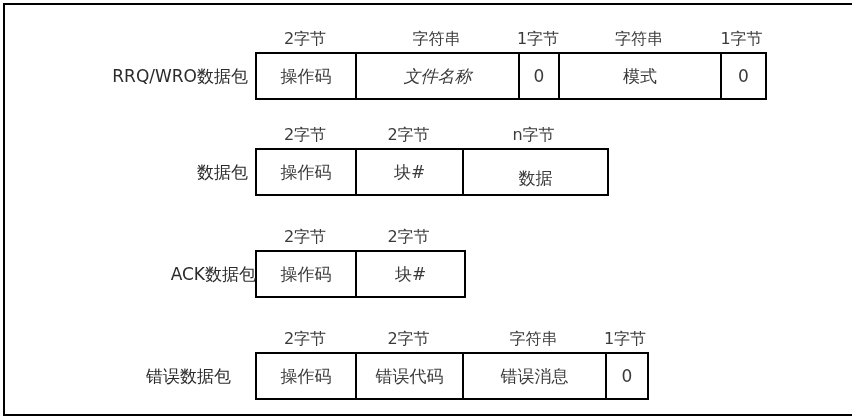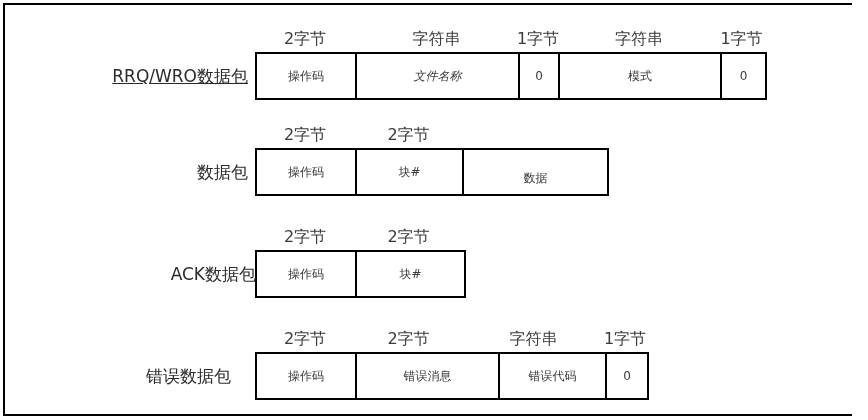--- a/index.html
+++ b/index.html
@@ -45,21 +45,21 @@
     box-sizing: border-box;
     background: #ffffff;
   }
   .field {
     display: flex;
     align-items: center;
     justify-content: center;
     box-sizing: border-box;
     border-right: 2px solid #000000;
     color: #3a3a3a;
-    font-size: 12px;
+    font-size: 17px;
     white-space: nowrap;
   }
   .field:last-child {
     border-right: none;
   }
   .headers {
     position: absolute;
     display: flex;
     height: 24px;
     box-sizing: border-box;
@@ -87,24 +87,25 @@
         <div class="hdr" style="width: 162px;">字符串</div>
         <div class="hdr" style="width: 43px;">1字节</div>
       </div>
       <div class="fields" style="left: 255px; top: 52px;">
         <div class="field" style="width: 100px;">操作码</div>
         <div class="field" style="width: 163px; font-style: italic;">文件名称</div>
         <div class="field" style="width: 40px;">0</div>
         <div class="field" style="width: 162px;">模式</div>
         <div class="field" style="width: 43px;">0</div>
       </div>
-      <div class="row-label" style="left: 100px; top: 52px; width: 148px; text-decoration: underline;">RRQ/WRO数据包</div>
+      <div class="row-label" style="left: 100px; top: 52px; width: 148px;">RRQ/WRO数据包</div>
       <div class="headers" style="left: 255px; top: 122px;">
         <div class="hdr" style="width: 100px;">2字节</div>
         <div class="hdr" style="width: 107px;">2字节</div>
+        <div class="hdr" style="width: 143px;">n字节</div>
       </div>
       <div class="fields" style="left: 255px; top: 148px;">
         <div class="field" style="width: 100px;">操作码</div>
         <div class="field" style="width: 107px;">块#</div>
         <div class="field" style="width: 143px; margin-top: 12px;">数据</div>
       </div>
       <div class="row-label" style="left: 100px; top: 148px; width: 148px;">数据包</div>
       <div class="headers" style="left: 255px; top: 224px;">
         <div class="hdr" style="width: 100px;">2字节</div>
         <div class="hdr" style="width: 107px;">2字节</div>
@@ -115,19 +116,19 @@
       </div>
       <div class="row-label" style="left: 108px; top: 250px; width: 148px;">ACK数据包</div>
       <div class="headers" style="left: 255px; top: 326px;">
         <div class="hdr" style="width: 100px;">2字节</div>
         <div class="hdr" style="width: 107px;">2字节</div>
         <div class="hdr" style="width: 143px;">字符串</div>
         <div class="hdr" style="width: 40px;">1字节</div>
       </div>
       <div class="fields" style="left: 255px; top: 352px;">
         <div class="field" style="width: 100px;">操作码</div>
+        <div class="field" style="width: 107px;">错误代码</div>
         <div class="field" style="width: 143px;">错误消息</div>
-        <div class="field" style="width: 107px;">错误代码</div>
         <div class="field" style="width: 40px;">0</div>
       </div>
       <div class="row-label" style="left: 83px; top: 352px; width: 148px;">错误数据包</div>
     </div>
 </div>
 
 </body></html>

